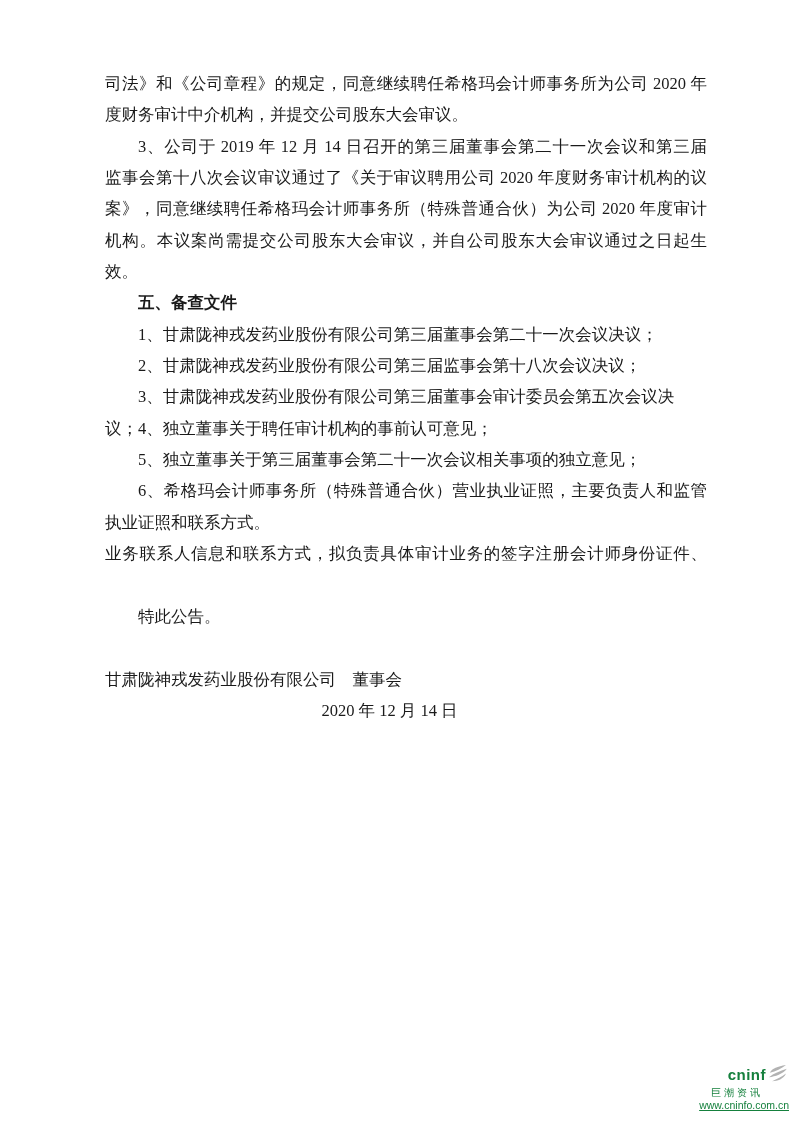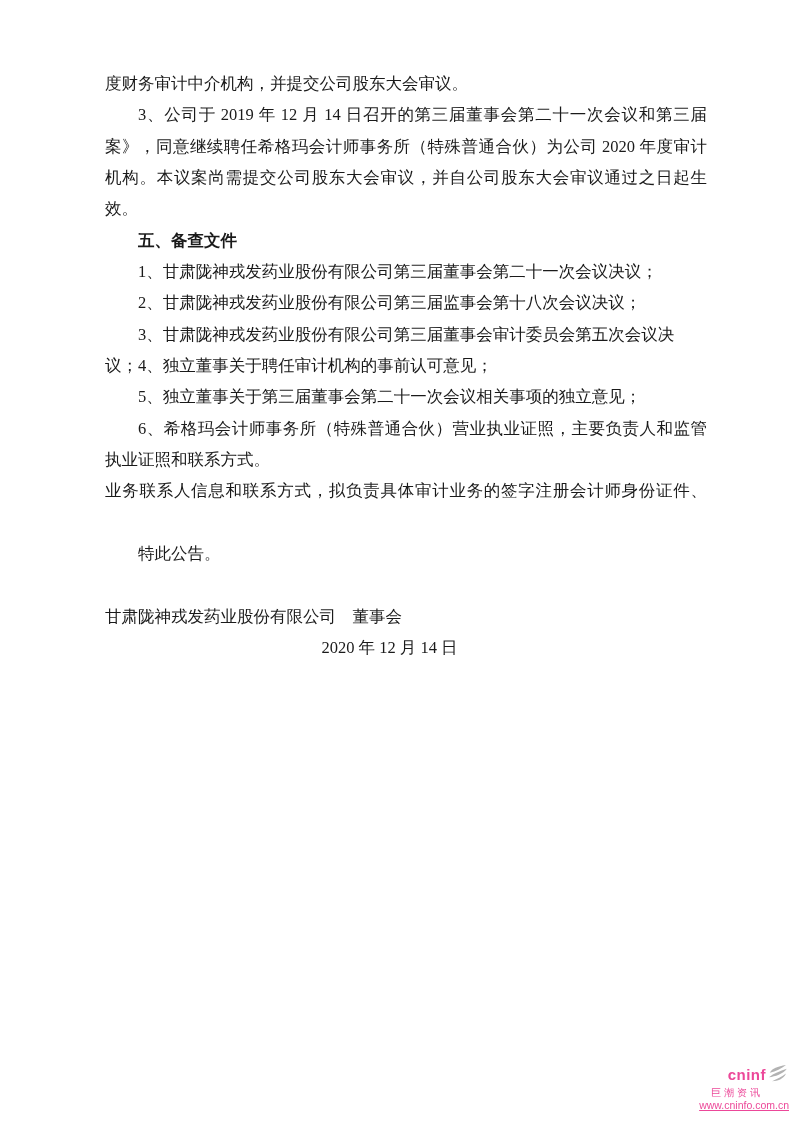--- a/index.html
+++ b/index.html
@@ -34,21 +34,21 @@
   .ind { text-indent: 2em; }
   .heading { font-weight: bold; }
   .blank { height: 31.35px; }
   .sig { padding-right: 27px; }
   .sig-date { text-align: center; padding-right: 33px; }
   .watermark {
     position: absolute;
     right: 4px;
     bottom: 12px;
     text-align: right;
-    color: #ec4899;
+    color: #15803d;
     font-family: "Liberation Sans", "DejaVu Sans", sans-serif;
     line-height: 1;
     user-select: none;
   }
   .wm-row1 {
     display: flex;
     align-items: center;
     justify-content: flex-end;
     gap: 2px;
     margin-right: 2px;
@@ -65,23 +65,25 @@
     margin: 3px 26px 2px 0;
   }
   .wm-url { font-size: 10.5px; text-decoration: underline; }
 </style>
 </head>
 <body>
 
 <div class="page">
   <div class="content">
 
+    <div class="line j">司法》和《公司章程》的规定，同意继续聘任希格玛会计师事务所为公司 2020 年</div>
     <div class="line">度财务审计中介机构，并提交公司股东大会审议。</div>
 
     <div class="line j ind">3、公司于 2019 年 12 月 14 日召开的第三届董事会第二十一次会议和第三届</div>
+    <div class="line j">监事会第十八次会议审议通过了《关于审议聘用公司 2020 年度财务审计机构的议</div>
     <div class="line j">案》，同意继续聘任希格玛会计师事务所（特殊普通合伙）为公司 2020 年度审计</div>
     <div class="line j">机构。本议案尚需提交公司股东大会审议，并自公司股东大会审议通过之日起生</div>
     <div class="line">效。</div>
 
     <div class="line heading ind">五、备查文件</div>
 
     <div class="line ind">1、甘肃陇神戎发药业股份有限公司第三届董事会第二十一次会议决议；</div>
     <div class="line ind">2、甘肃陇神戎发药业股份有限公司第三届监事会第十八次会议决议；</div>
     <div class="line ind">3、甘肃陇神戎发药业股份有限公司第三届董事会审计委员会第五次会议决议；</div>
     <div class="line ind">4、独立董事关于聘任审计机构的事前认可意见；</div>

